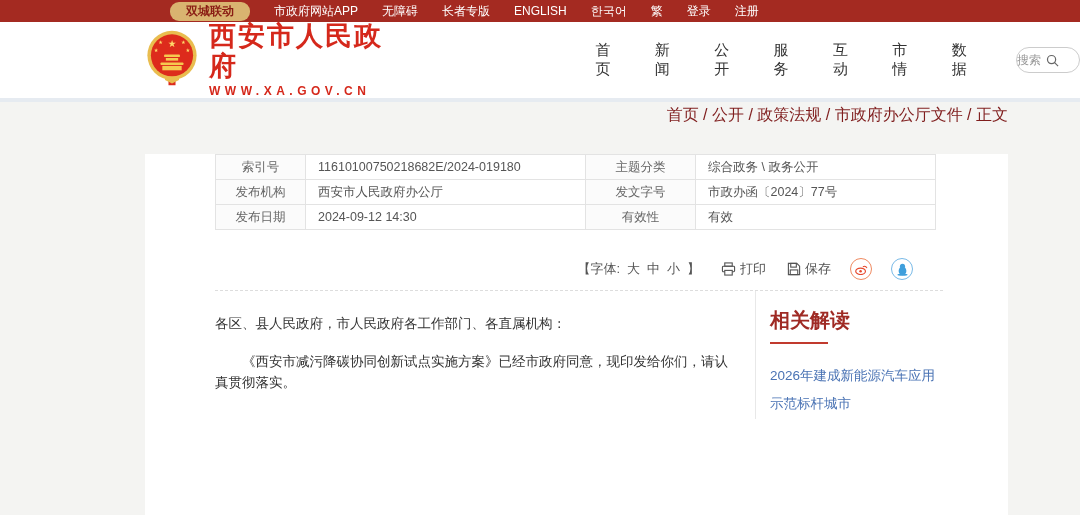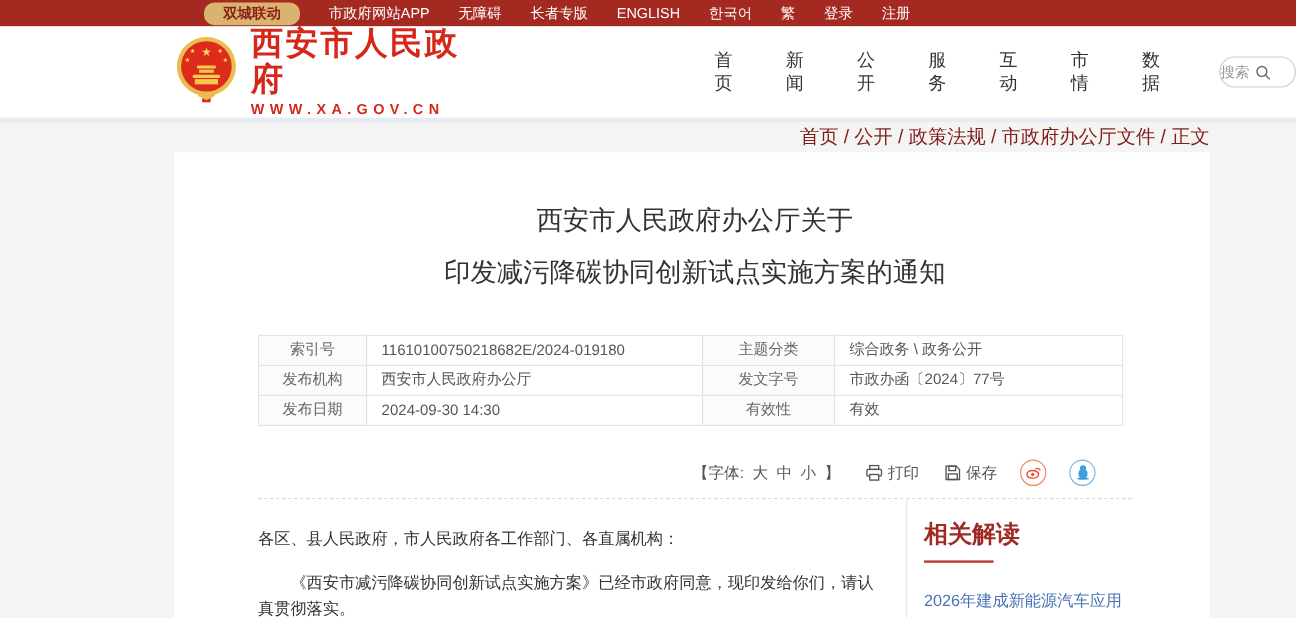--- a/index.html
+++ b/index.html
@@ -134,42 +134,38 @@
 </div>
 
 <div class="breadcrumb-row">
   <div class="breadcrumb">
     <span class="crumb">首页</span><span class="sep"> / </span><span class="crumb">公开</span><span class="sep"> / </span><span class="crumb">政策法规</span><span class="sep"> / </span><span class="crumb">市政府办公厅文件</span><span class="sep"> / </span><span class="crumb">正文</span>
   </div>
 </div>
 
 <div class="card">
 
-  <h1 class="title">
-    <span>西安市人民政府办公厅关于</span><br>
-    <span>印发减污降碳协同创新试点实施方案的通知</span>
-  </h1>
 
   <table class="meta-table">
     <tbody>
       <tr>
         <td class="lbl c1">索引号</td>
         <td class="val c2">11610100750218682E/2024-019180</td>
         <td class="lbl c3">主题分类</td>
         <td class="val c4">综合政务 \ 政务公开</td>
       </tr>
       <tr>
         <td class="lbl c1">发布机构</td>
         <td class="val c2">西安市人民政府办公厅</td>
         <td class="lbl c3">发文字号</td>
         <td class="val c4">市政办函〔2024〕77号</td>
       </tr>
       <tr>
         <td class="lbl c1">发布日期</td>
-        <td class="val c2">2024-09-30 14:30</td>
+        <td class="val c2">2024-09-12 14:30</td>
         <td class="lbl c3">有效性</td>
         <td class="val c4">有效</td>
       </tr>
     </tbody>
   </table>
 
   <div class="toolbar">
     <span>【字体:</span>
     <span class="fs">大</span>
     <span class="fs">中</span>

